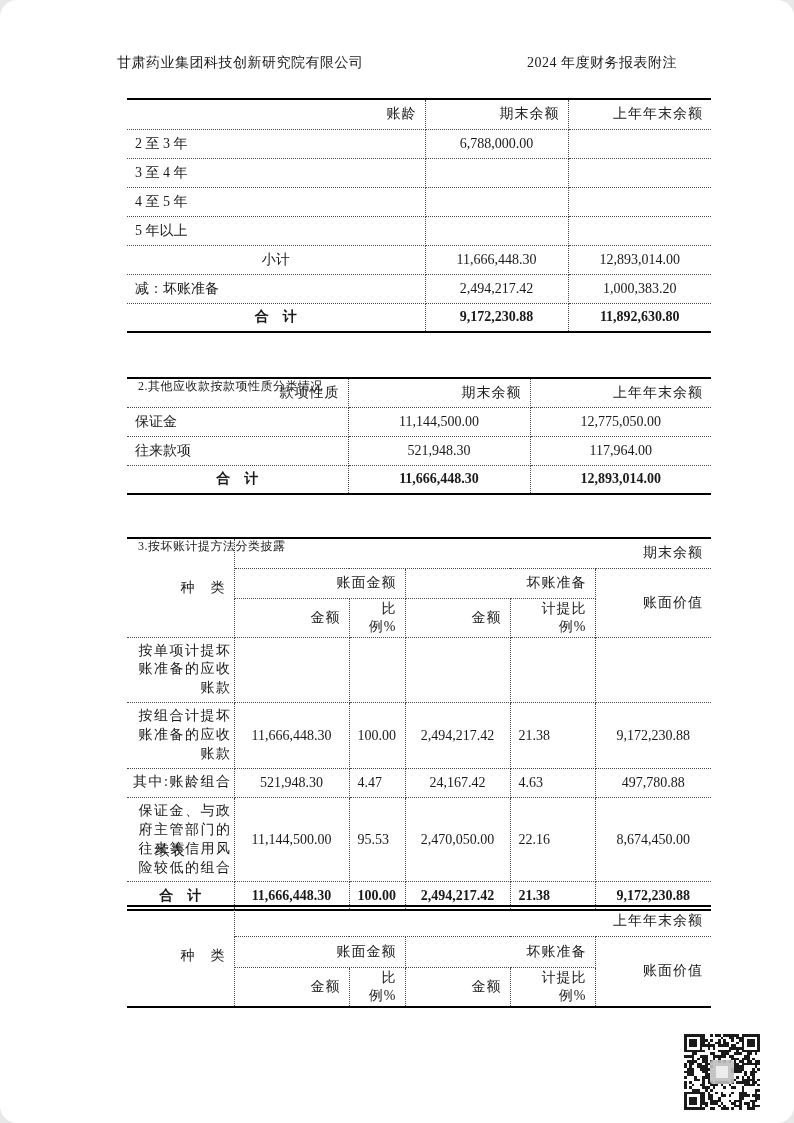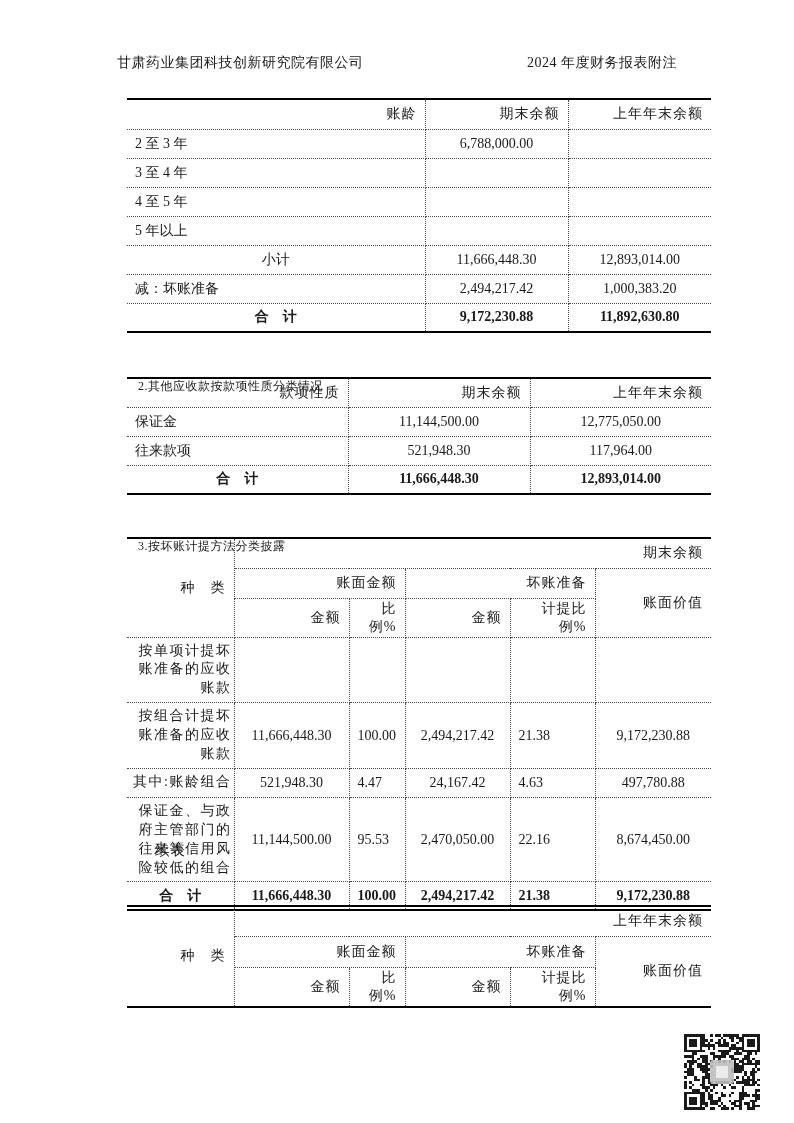--- a/index.html
+++ b/index.html
@@ -1,21 +1,21 @@
 <!DOCTYPE html>
 <html style="--ink: #1a1a1a; --paper: #ffffff; --line: #4a4a4a; --heavy: #000000;"><head>
 <meta charset="utf-8">
 <style>
   :root { --ink:#1a1a1a; --paper:#ffffff; --line:#4a4a4a; --heavy:#000000; }
   * { margin:0; padding:0; box-sizing:border-box; }
   html,body { background:#e8e8e8; }
   .page {
     position:relative; width:794px; height:1123px; background:var(--paper);
     margin:0 auto; font-family:"Liberation Serif","DejaVu Serif",serif;
-    color:var(--ink); overflow:hidden;
+    color:var(--ink); overflow:hidden;border-radius:17px;
   }
   .doc-header {
     position:absolute; top:54px; left:117px; right:117px;
     display:flex; justify-content:space-between; font-size:14px; letter-spacing:0.5px;
   }
   .section-heading { position:absolute; left:138px; font-size:12px; letter-spacing:0.5px;margin-top:28px; }
   .cont-label { position:absolute; left:155px; font-size:14.5px; letter-spacing:1px; }
 
   table.t {
     position:absolute; left:127px; width:584px; border-collapse:collapse; table-layout:fixed;

